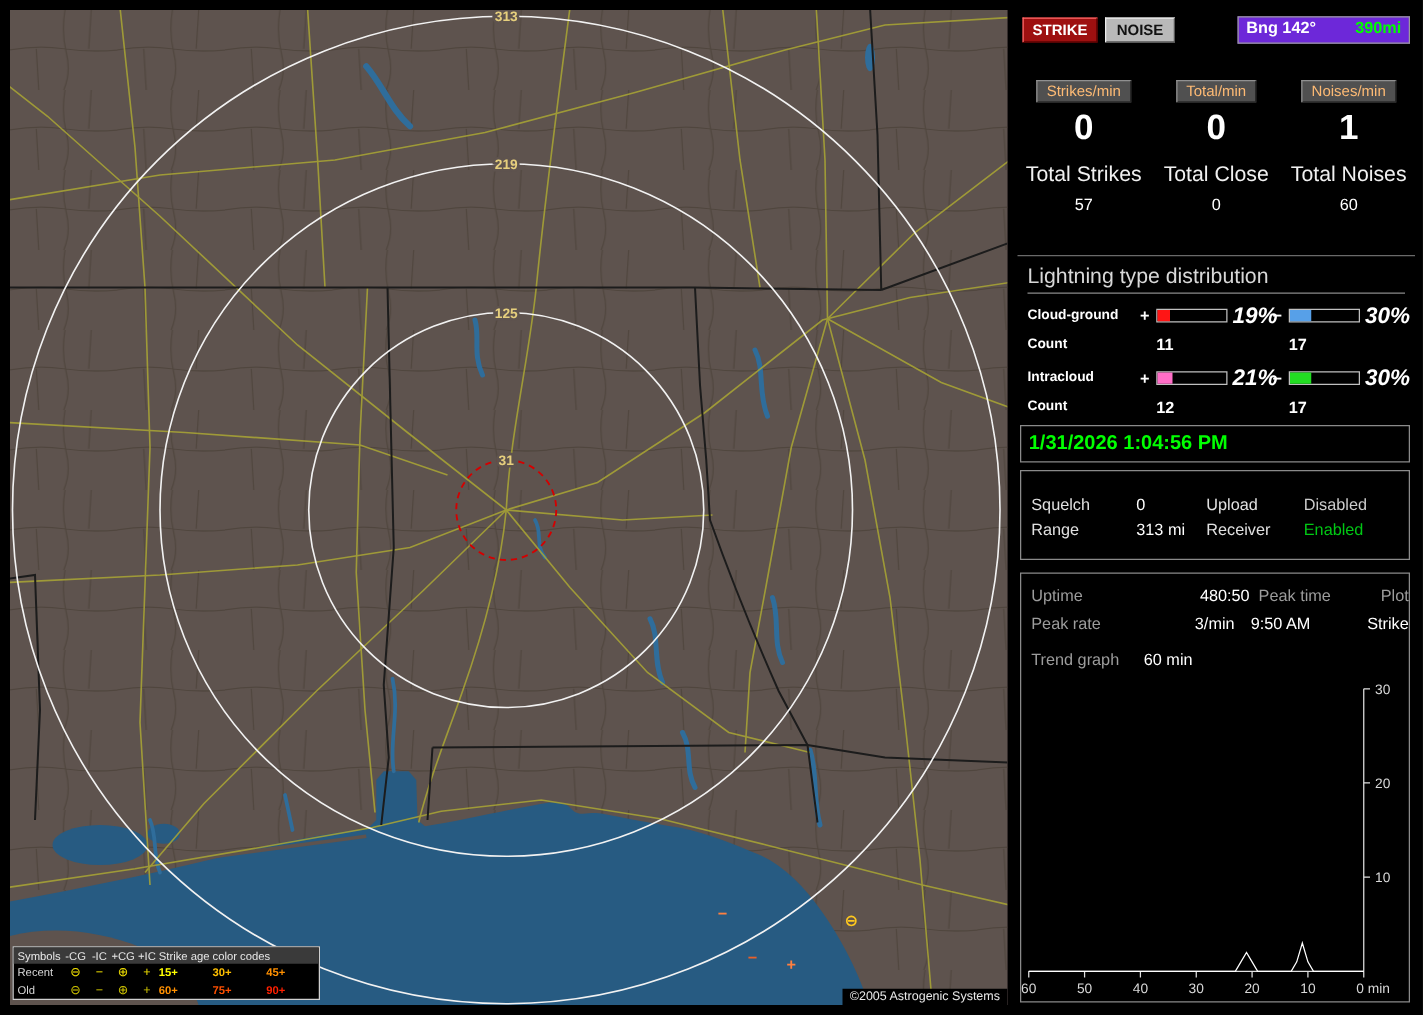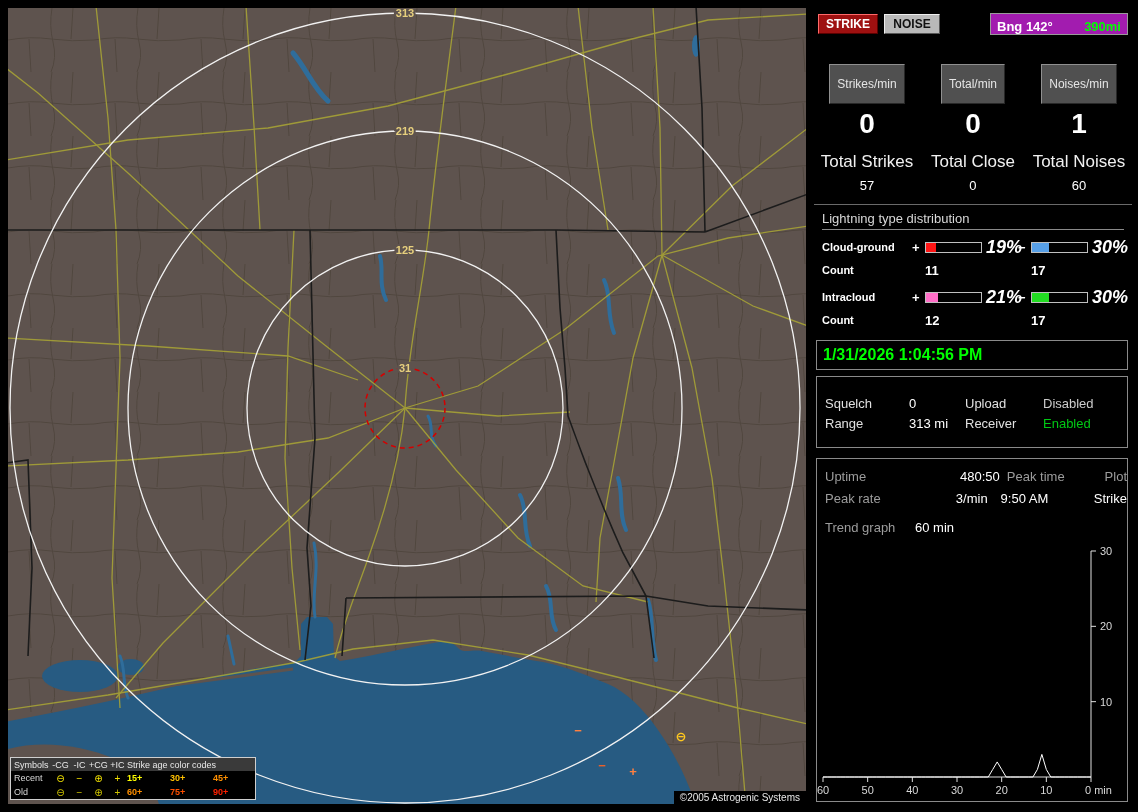--- a/index.html
+++ b/index.html
@@ -23,34 +23,34 @@
   .lg-sym.old { color:#cfc400; }
   .lg-age { font-weight:bold; }
 
   
   .panel { position:absolute; left:814px; top:8px; width:318px; height:796px; background:#000; font-size:13px; }
 
   .btn-strike { position:absolute; left:4px; top:6px; width:60px; height:20px; background:#9e1010; color:#fff;
     font-weight:bold; font-size:12px; border:1px solid; border-color:#ff6a6a #5a0000 #5a0000 #ff6a6a; font-family:inherit; cursor:pointer; }
   .btn-noise { position:absolute; left:70px; top:6px; width:56px; height:20px; background:#b9b9b9; color:#111;
     font-weight:bold; font-size:12px; border:1px solid; border-color:#eeeeee #565656 #565656 #eeeeee; font-family:inherit; cursor:pointer; }
-  .bng-box { position:absolute; left:176px; top:5px; width:138px; height:22px; border:1px solid #9a9a9a; background:#a21caf;
-    display:flex; justify-content:space-between; align-items:flex-end; padding:0 6px; font-weight:bold; font-size:13px; }
+  .bng-box { position:absolute; left:176px; top:5px; width:138px; height:22px; border:1px solid #9a9a9a; background:#6d28d9;
+    display:flex; justify-content:space-between; align-items:flex-start; padding:0 6px; font-weight:bold; font-size:13px; }
   .bng-value { color:#00ff00; }
 
   .counters { position:absolute; top:56px; left:0; width:100%; display:flex; text-align:center; }
   .counter-col { width:33.33%; }
   .chip { display:inline-block; background:#505050; border:1px solid; border-color:#909090 #282828 #282828 #909090;
-    color:#e5e5e5; font-size:12px; padding:12px 7px; }
+    color:#fdba74; font-size:12px; padding:1px 7px; }
   .big-num { font-size:28px; font-weight:bold; margin-top:4px; }
   .total-label { font-size:17px; margin-top:12px; color:#f0f0f0; }
   .total-value { font-size:13px; margin-top:6px; }
 
   .dist { position:absolute; top:196px; left:0; width:100%; border-top:1px solid #6a6a6a; padding-top:6px; }
-  .dist-title { margin:0 8px 6px 8px; font-size:13px; color:#d8d8d8; border-bottom:1px solid #8a8a8a; padding-bottom:3px; }
+  .dist-title { margin:0 8px 6px 8px; font-size:17px; color:#d8d8d8; border-bottom:1px solid #8a8a8a; padding-bottom:3px; }
   .dist-row { display:flex; align-items:center; padding:0 8px; height:22px; margin-top:4px; }
   .dist-label { width:90px; font-size:11px; font-weight:bold; }
   .sign { width:13px; font-size:13px; font-weight:bold; }
   .bar { width:57px; height:11px; border:1px solid #c0c0c0; background:#000; position:relative; margin-right:2px; }
   .bar-fill { position:absolute; left:0; top:0; height:100%; }
   .pct { width:34px; font-size:18px; font-weight:bold; padding-left:2px;font-style:italic; }
   .count-row { display:flex; align-items:center; padding:0 8px; height:20px; margin-top:2px; margin-bottom:6px; font-size:13px; font-weight:bold; }
   .cnt { width:59px; }
 
   .datetime-box { position:absolute; top:332px; left:2px; right:4px; height:30px; border:1px solid #8a8a8a;

